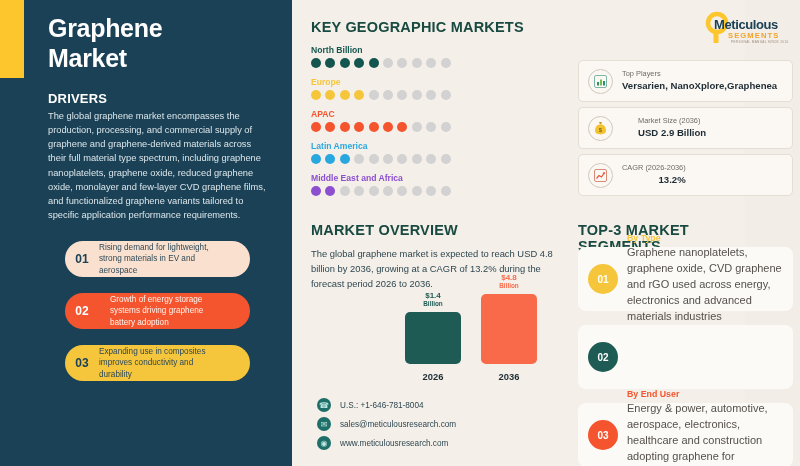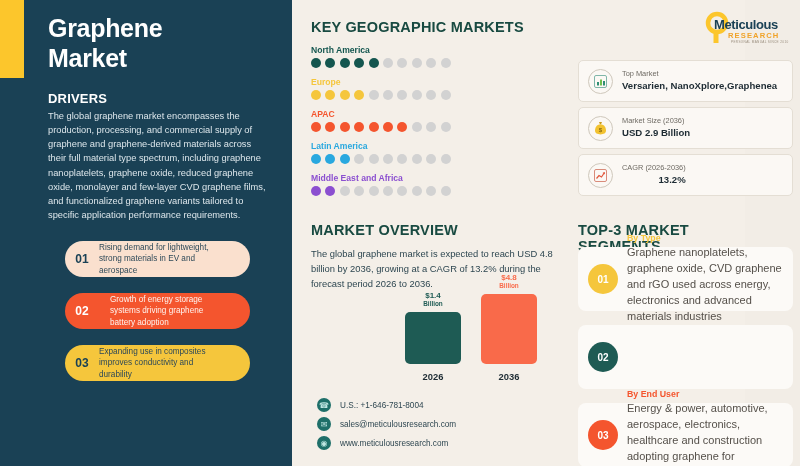--- a/index.html
+++ b/index.html
@@ -163,28 +163,28 @@
         </div>
       </div>
   </div>
 
   <div class="logo">
     <svg width="96" height="36" viewBox="0 0 96 36">
       <circle cx="17" cy="13" r="9" fill="none" stroke="#FCC62C" stroke-width="4.5"></circle>
       <rect x="13.5" y="20" width="5" height="13" fill="#FCC62C"></rect>
     </svg>
     <div class="logo-name">Meticulous</div>
-    <div class="logo-sub">RESEARCH</div>
+    <div class="logo-sub">SEGMENTS</div>
     <div class="logo-tag">PERSONAL MANUAL SINCE 2010</div>
   </div>
 
   <div class="sec-head" id="geo-head">KEY GEOGRAPHIC MARKETS</div>
   <div id="geo-blocks">
       <div class="geo-block" style="top: 45px;">
-        <div class="geo-label" style="color: rgb(20, 86, 79);">North America</div>
+        <div class="geo-label" style="color: rgb(20, 86, 79);">North Billion</div>
         <div class="dot-row">
           <div class="dot" style="background: rgb(20, 86, 79);"></div>
           <div class="dot" style="background: rgb(20, 86, 79);"></div>
           <div class="dot" style="background: rgb(20, 86, 79);"></div>
           <div class="dot" style="background: rgb(20, 86, 79);"></div>
           <div class="dot" style="background: rgb(20, 86, 79);"></div>
           <div class="dot"></div>
           <div class="dot"></div>
           <div class="dot"></div>
           <div class="dot"></div>
@@ -257,25 +257,25 @@
       <div class="stat-card" style="top: 60px;">
         <div class="stat-ico">
           <svg width="13" height="13" viewBox="0 0 13 13">
             <rect x="0.5" y="0.5" width="12" height="12" rx="1.5" fill="none" stroke="#7FB6A8" stroke-width="1"></rect>
             <rect x="3" y="7" width="2" height="3.5" fill="#2F8F74"></rect>
             <rect x="6" y="4.5" width="2" height="6" fill="#6FBF4E"></rect>
             <rect x="9" y="6" width="2" height="4.5" fill="#2F8F74"></rect>
           </svg>
         </div>
         <div class="stat-txt">
-          <div class="stat-label">Top Market</div>
+          <div class="stat-label">Top Players</div>
           <div class="stat-value">Versarien, NanoXplore,Graphenea</div>
         </div>
       </div>
-      <div class="stat-card" style="top: 107px;">
+      <div class="stat-card" style="top: 107px; gap: 16px;">
         <div class="stat-ico">
           <svg width="13" height="14" viewBox="0 0 13 14">
             <path d="M5 1 L8 1 L7 3.2 L6 3.2 Z" fill="#C99A1E"></path>
             <path d="M6.5 3.2 C10.5 3.2 12 7 12 9.6 C12 12.4 9.6 13.4 6.5 13.4 C3.4 13.4 1 12.4 1 9.6 C1 7 2.5 3.2 6.5 3.2 Z" fill="#F2C230"></path>
             <text x="6.5" y="11" font-size="6" font-family="Liberation Sans, sans-serif" fill="#8A6A10" text-anchor="middle" font-weight="bold">$</text>
           </svg>
         </div>
         <div class="stat-txt">
           <div class="stat-label">Market Size (2036)</div>
           <div class="stat-value">USD 2.9 Billion</div>

